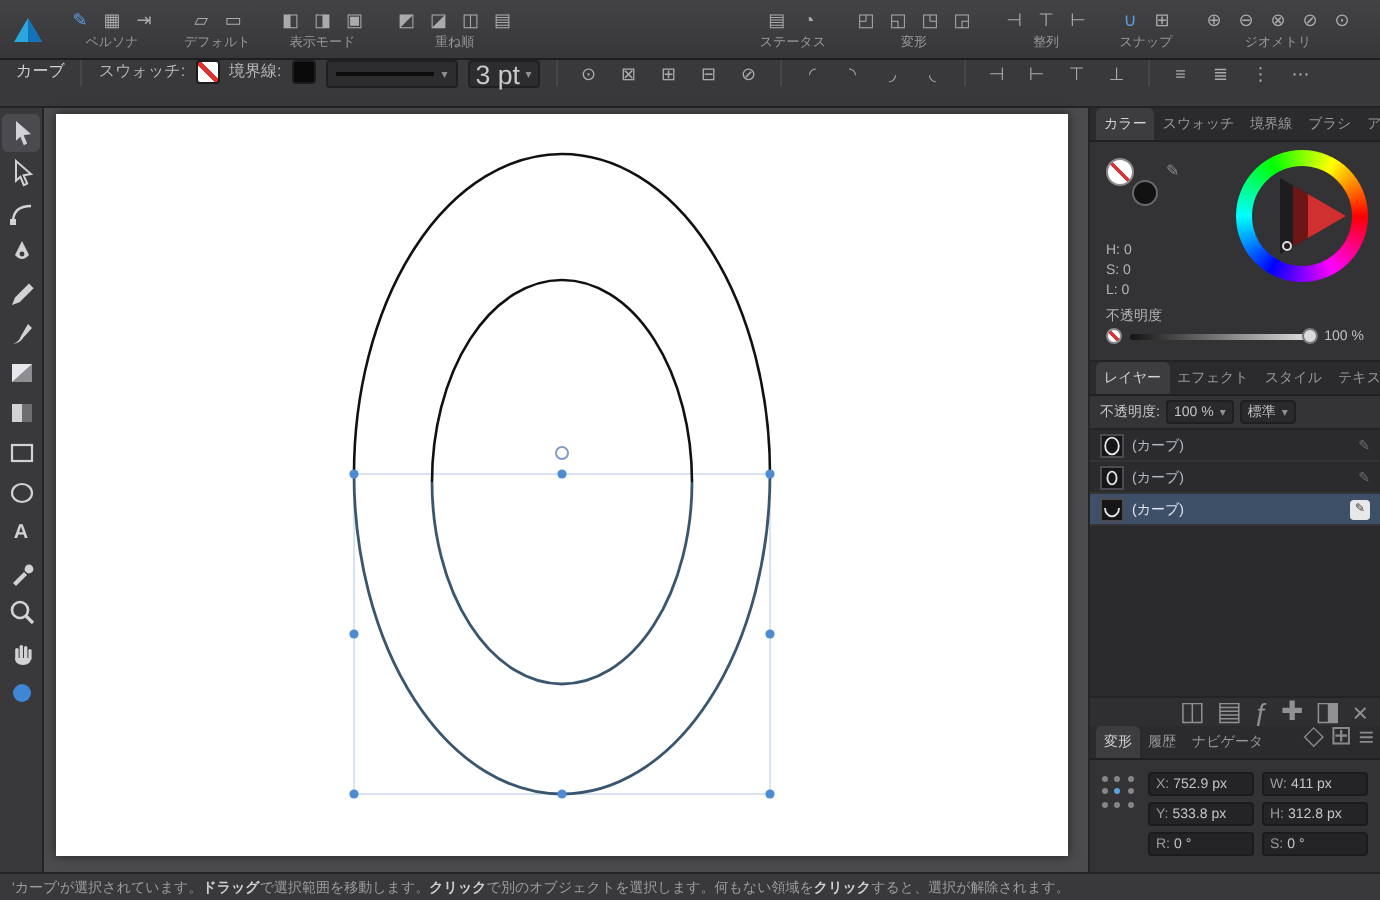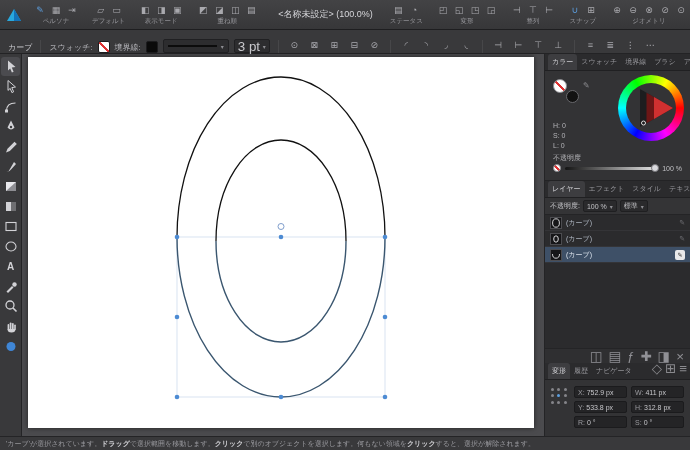--- a/index.html
+++ b/index.html
@@ -13,21 +13,21 @@
 .tb-left{display:flex;align-items:center;gap:5px}
 .tb-group{display:flex;flex-direction:column;align-items:center;justify-content:center;padding:0 7px;gap:1px}
 .tb-icons{display:flex;gap:4px;align-items:center}
 .tb-icon{min-width:12px;height:12px;font-size:9px;line-height:12px;color:#a9a9ae;text-align:center}
 .tb-icon.blue{color:#5c9fe0}
 .tb-label{font-size:6.5px;color:#97979c;white-space:nowrap}
 .tb-title{align-self:center;font-size:9px;color:#d6d6da;white-space:nowrap;padding:0 10px;margin-left:4px}
 .push{margin-left:auto}
 
 
-#context-toolbar{height:24px;flex:0 0 24px;background:#39393b;border-bottom:1px solid #232325;display:flex;align-items:flex-end;gap:5px;padding:0 8px;font-size:8px}
+#context-toolbar{height:24px;flex:0 0 24px;background:#39393b;border-bottom:1px solid #232325;display:flex;align-items:flex-start;gap:5px;padding:0 8px;font-size:8px}
 .ctx-label{color:#b6b6bb;white-space:nowrap}
 .ctx-strong{color:#d0d0d4}
 .sep{width:1px;height:13px;background:#29292b;border-right:1px solid #474749;margin:0 3px}
 .swatch{width:12px;height:12px;border-radius:2px;border:1px solid #1c1c1e}
 .fill-none{background-color:#fff;background-image:linear-gradient(45deg,transparent 42%,#d33 42%,#d33 58%,transparent 58%)}
 .stroke-black{background:#0a0a0a}
 .line-preview{width:66px;height:14px;background:#2d2d2f;border:1px solid #202022;border-radius:2px;display:flex;align-items:center;padding:0 4px;gap:4px}
 .line-preview .line{flex:1;height:2px;background:#0c0c0c}
 .dd{font-size:6px;color:#8e8e93}
 .pt-box{width:36px;height:14px;background:#2d2d2f;border:1px solid #202022;border-radius:2px;display:flex;align-items:center;justify-content:space-between;padding:0 3px;color:#c9c9cd}
@@ -128,21 +128,20 @@
     <div class="tb-group">
       <div class="tb-icons">
         <button class="tb-icon">◩</button>
         <button class="tb-icon">◪</button>
         <button class="tb-icon">◫</button>
         <button class="tb-icon">▤</button>
       </div>
       <span class="tb-label">重ね順</span>
     </div>
 
-    <div class="tb-title">&lt;名称未設定&gt; (100.0%)</div>
 
     <div class="tb-group push">
       <div class="tb-icons">
         <button class="tb-icon">▤</button>
         <button class="tb-icon">◔</button>
       </div>
       <span class="tb-label">ステータス</span>
     </div>
 
     <div class="tb-group">

